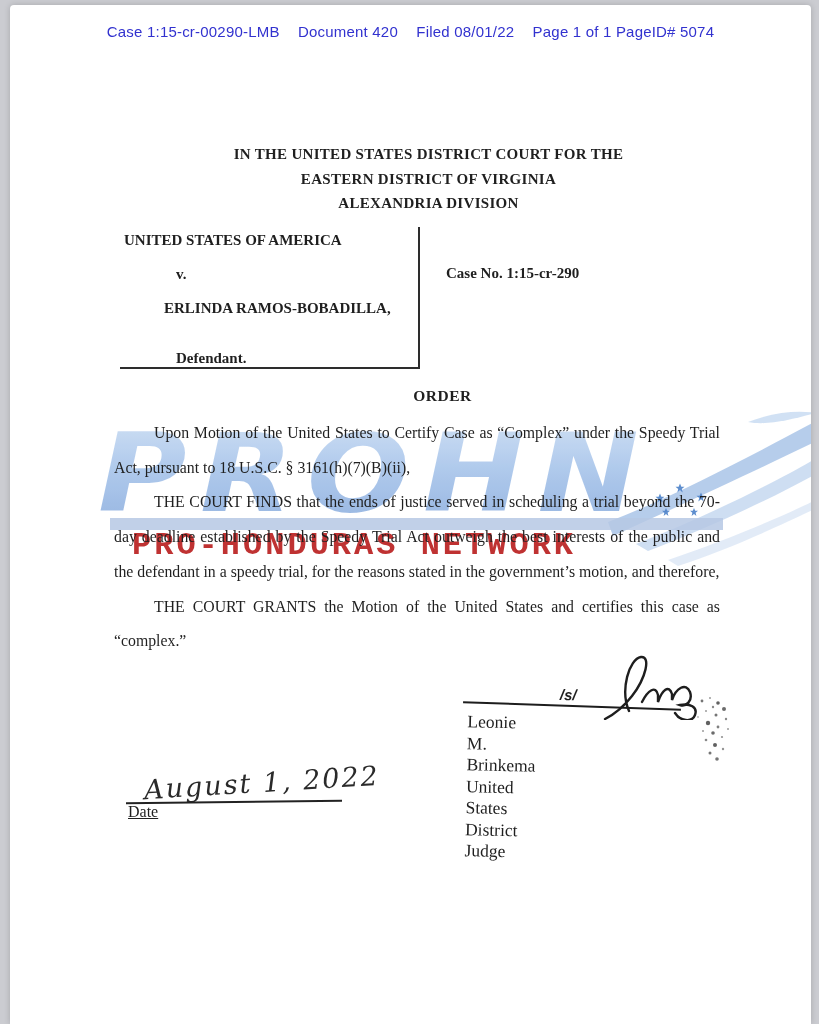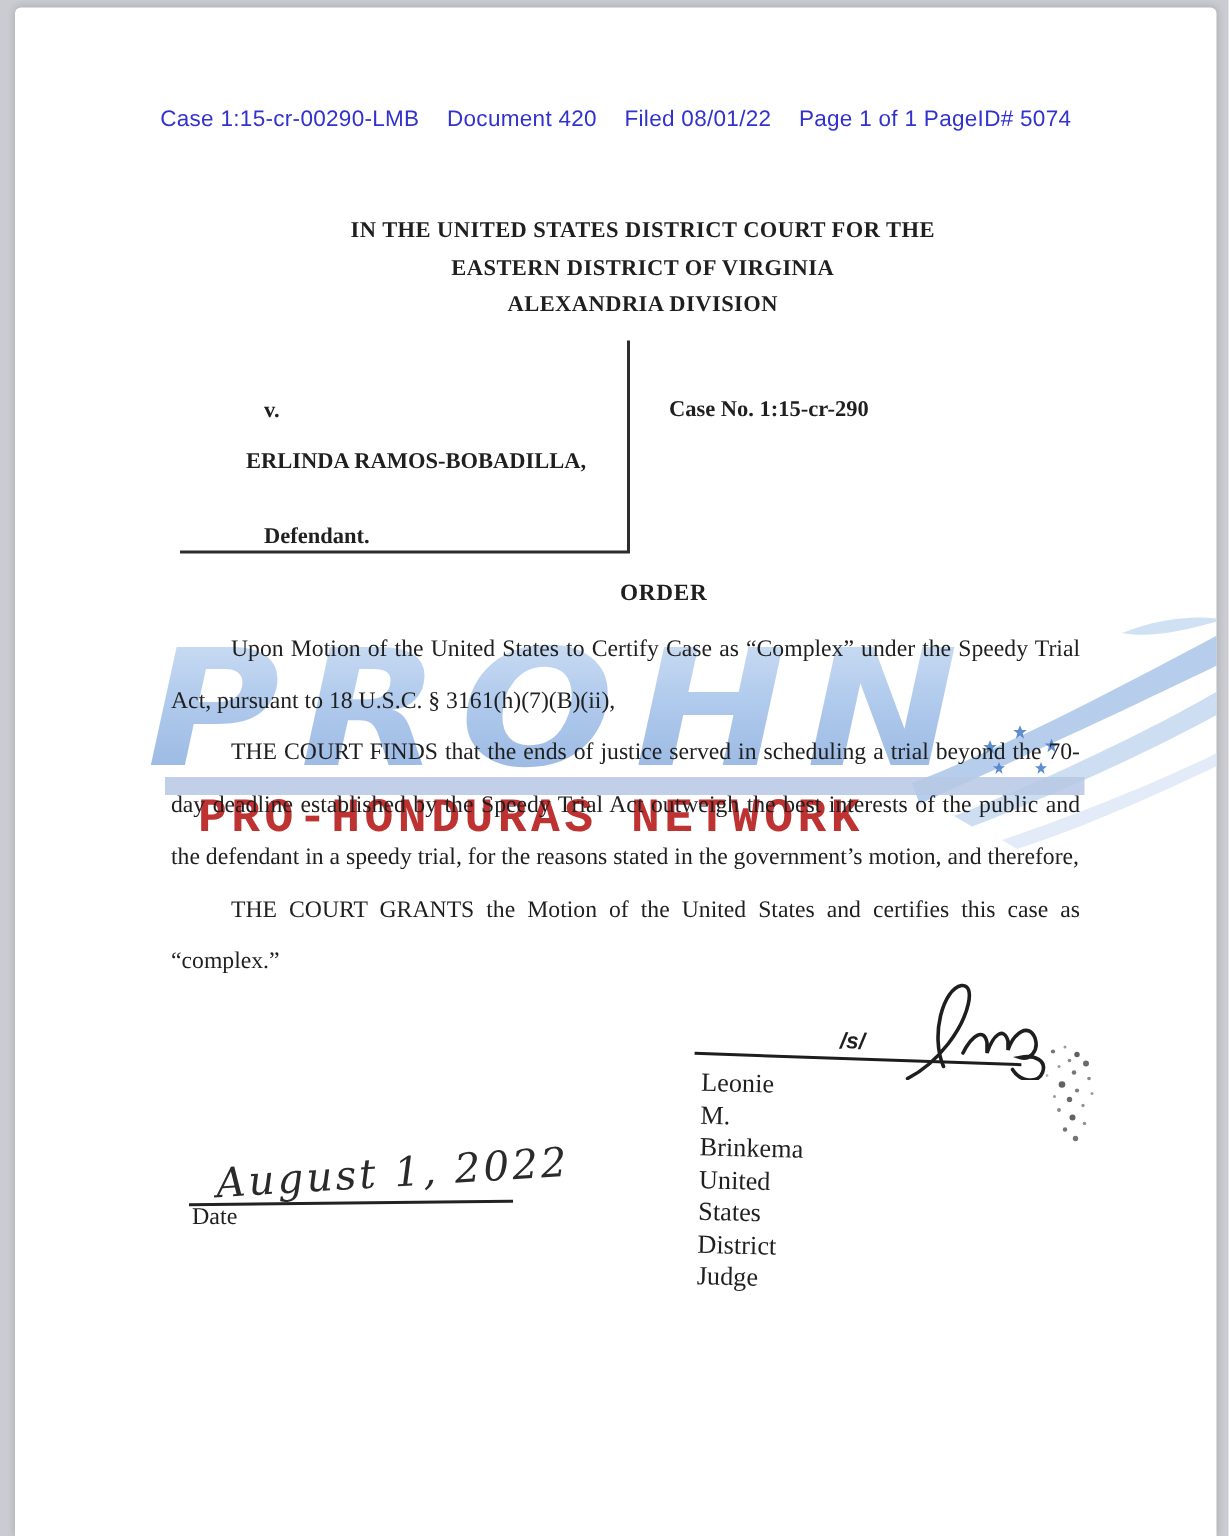--- a/index.html
+++ b/index.html
@@ -80,21 +80,21 @@
   .sig-names { position:absolute; left:456px; top:707px; font-size:17.5px; line-height:21.5px; transform:rotate(1.3deg); }
   .ink-svg   { position:absolute; left:678px; top:688px; }
   
   .date-hand {
     position:absolute; left:134px; top:762px;
     font-family:"DejaVu Serif", serif; font-style:italic;
     font-size:27px; letter-spacing:2px; color:#2a2a2a;
     transform:rotate(-3.5deg);
   }
   .date-line  { position:absolute; left:116px; top:796px; width:216px; height:2px; background:#222; transform:rotate(-.6deg); }
-  .date-label { position:absolute; left:118px; top:798px; font-size:16px; }
+  .date-label { position:absolute; left:118px; top:798px; font-size:16px;text-decoration:underline; }
 </style>
 </head>
 <body>
 
 <div class="sheet">
 
   <div class="wm">
     <div class="wm-logo">PROHN</div>
     <svg class="wm-swoosh" width="215" height="160" viewBox="0 0 215 160">
       <path d="M0,112 C70,85 150,42 214,8 L215,28 C160,55 80,92 5,126 Z" fill="#a9c4e7" opacity="0.85"></path>
@@ -108,34 +108,35 @@
         <path transform="translate(58,102) scale(0.8)" d="M0,-5 L1.5,-1.5 L5,-1.5 L2,1 L3,5 L0,2.5 L-3,5 L-2,1 L-5,-1.5 L-1.5,-1.5 Z"></path>
         <path transform="translate(86,102) scale(0.8)" d="M0,-5 L1.5,-1.5 L5,-1.5 L2,1 L3,5 L0,2.5 L-3,5 L-2,1 L-5,-1.5 L-1.5,-1.5 Z"></path>
       </g>
     </svg>
     <div class="wm-bar"></div>
     <div class="wm-network">PRO-HONDURAS NETWORK</div>
   </div>
 
   <div class="content">
 
-    <div class="stamp" style="color:#3232cf;margin-top:48px;">
+    <div class="stamp" style="color:#3232cf;">
       <span>Case 1:15-cr-00290-LMB</span>
       <span>Document 420</span>
       <span>Filed 08/01/22</span>
       <span>Page 1 of 1 PageID# 5074</span>
     </div>
 
     <div class="court-head">
       <div>IN THE UNITED STATES DISTRICT COURT FOR THE</div>
       <div>EASTERN DISTRICT OF VIRGINIA</div>
       <div>ALEXANDRIA DIVISION</div>
     </div>
 
     <div class="caption">
+      <div class="cap-plaintiff">UNITED STATES OF AMERICA</div>
       <div class="cap-v">v.</div>
       <div class="cap-def">ERLINDA RAMOS-BOBADILLA,</div>
       <div class="cap-deflabel">Defendant.</div>
       <div class="cap-vline"></div>
       <div class="cap-hline"></div>
       <div class="cap-caseno">Case No. 1:15-cr-290</div>
     </div>
 
     <div class="order-title">ORDER</div>
 

